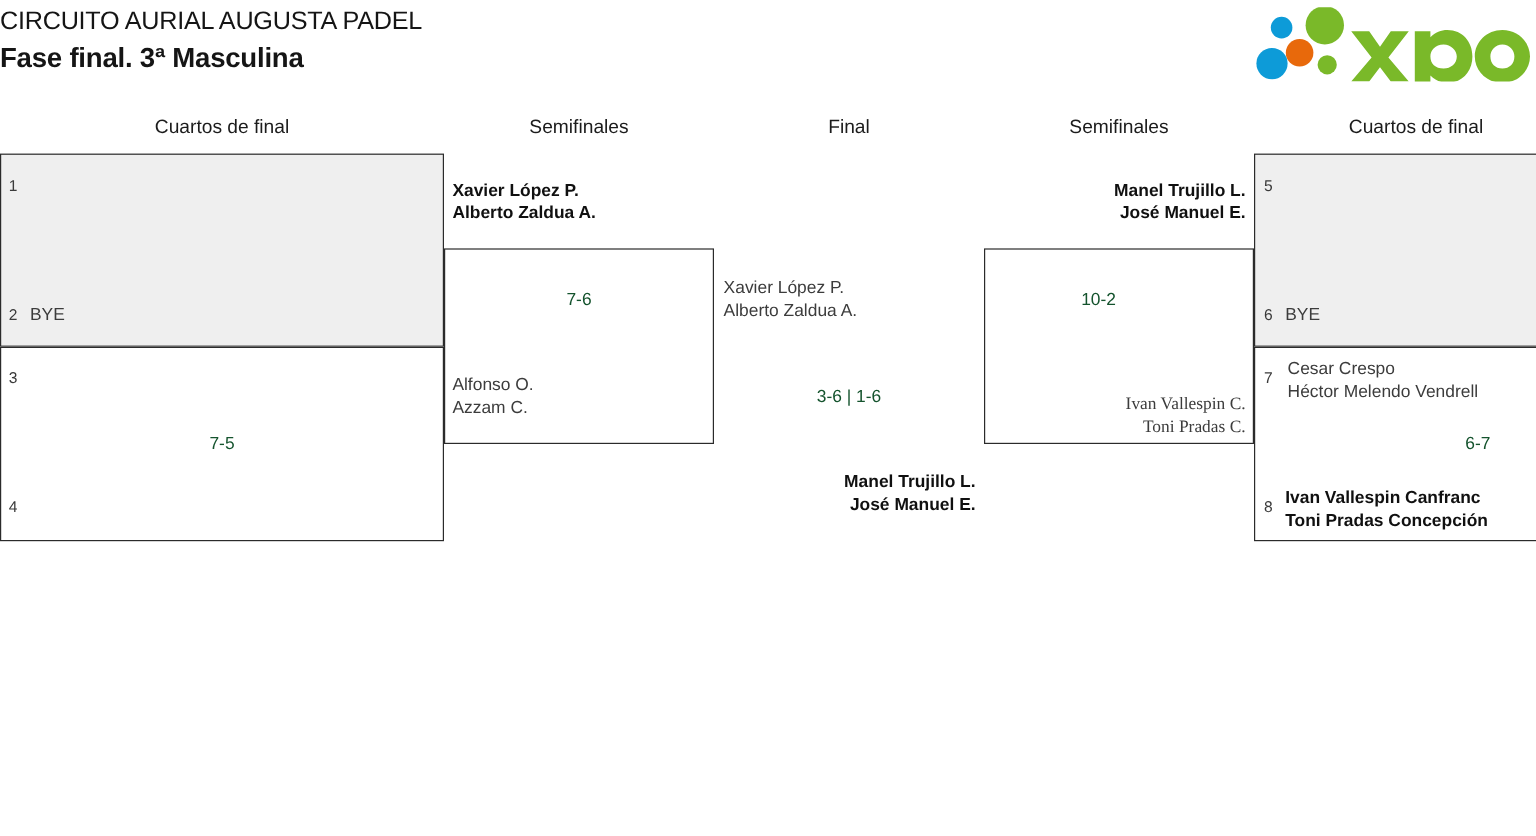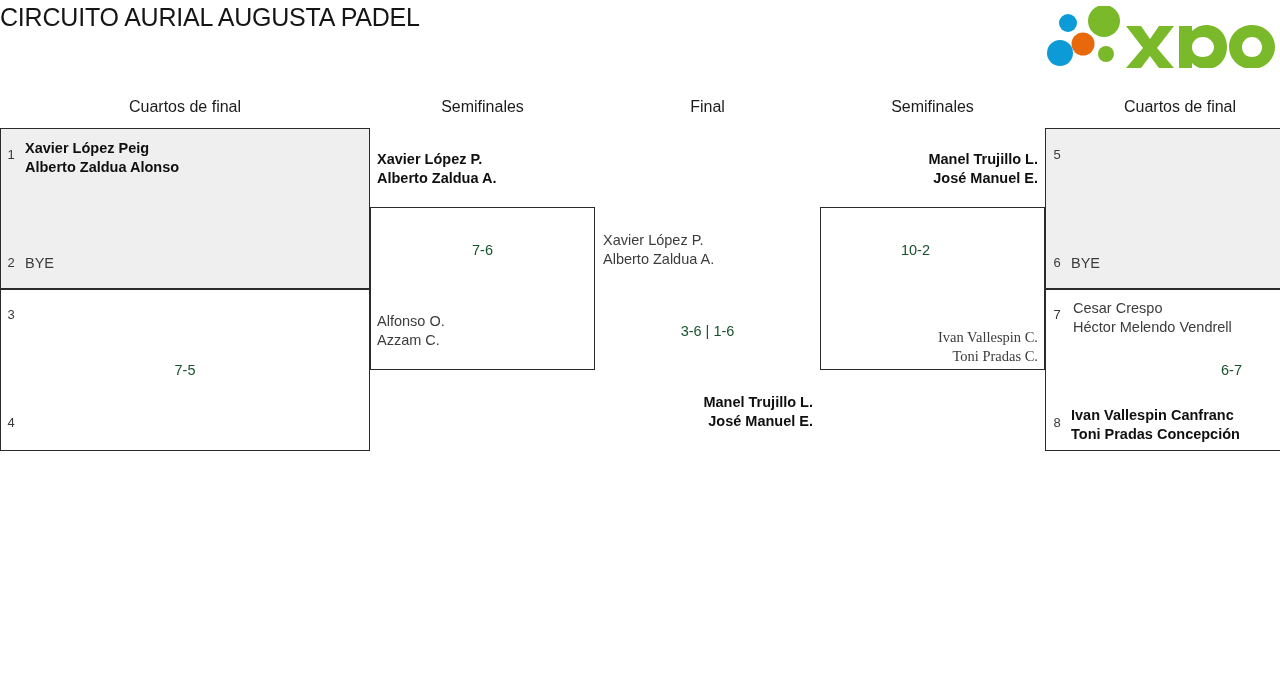--- a/index.html
+++ b/index.html
@@ -9,21 +9,21 @@
     background: #ffffff;
     font-family: "Liberation Sans", sans-serif;
     color: #1a1a1a;
     overflow: hidden;
   }
   #root { position: relative; width: 1280px; height: 697px; }
 
   
   .title-block { position: absolute; left: 0; top: 2px; }
   .title-main {
-    font-size: 25px; font-weight: 400; color: #151515;
+    font-size: 21px; font-weight: 400; color: #151515;
     line-height: 31px; letter-spacing: -0.2px; white-space: nowrap;
   }
   .title-sub {
     font-size: 23px; font-weight: 600; color: #151515;
     line-height: 31px; letter-spacing: -0.2px; white-space: nowrap;
   }
 
   .logo { position: absolute; left: 1046px; top: 6px; width: 232px; height: 62px; }
   .logo svg { display: block; }
 
@@ -73,20 +73,21 @@
   }
   .score.ralign { text-align: right; }
 </style>
 </head>
 <body>
 
 <div id="root">
 
   <div class="title-block">
     <div class="title-main">CIRCUITO AURIAL AUGUSTA PADEL</div>
+    <div class="title-sub">Fase final. 3ª Masculina</div>
   </div>
 
   <div class="logo">
     <svg width="232" height="62" viewBox="0 0 232 62" xmlns="http://www.w3.org/2000/svg">
 
       <circle cx="22" cy="17" r="9" fill="#0d9bd8"></circle>
       <circle cx="58" cy="15" r="16" fill="#7ab929"></circle>
       <circle cx="37" cy="38" r="11.5" fill="#e8690b"></circle>
       <circle cx="14" cy="47" r="13" fill="#0d9bd8"></circle>
       <circle cx="60" cy="48" r="8" fill="#7ab929"></circle>
@@ -114,24 +115,20 @@
   </div>
 
   <div class="round-head" style="left:0px;  width:370px;">Cuartos de final</div>
   <div class="round-head" style="left:370px; width:225px;">Semifinales</div>
   <div class="round-head" style="left:595px; width:225px;">Final</div>
   <div class="round-head" style="left:820px; width:225px;">Semifinales</div>
   <div class="round-head" style="left:1045px; width:270px; text-align:center;">Cuartos de final</div>
 
   <div class="mbox shaded" style="left:0px; top:128px; width:370px; height:161px;"></div>
   <div class="seed" style="left:2px;  top:147px;">1</div>
-  <div class="players win" style="left:25px; top:139px;">
-    <span>Xavier López Peig</span><br>
-    <span>Alberto Zaldua Alonso</span>
-  </div>
   <div class="seed" style="left:2px;  top:255px;">2</div>
   <div class="bye" style="left:25px; top:254px;">BYE</div>
 
   <div class="mbox" style="left:0px; top:289px; width:370px; height:162px;"></div>
   <div class="seed" style="left:2px;  top:307px;">3</div>
   <div class="score" style="left:25px; top:361px; width:320px;">7-5</div>
   <div class="seed" style="left:2px;  top:415px;">4</div>
 
   <div class="players win" style="left:377px; top:150px;">
     <span>Xavier López P.</span><br>

